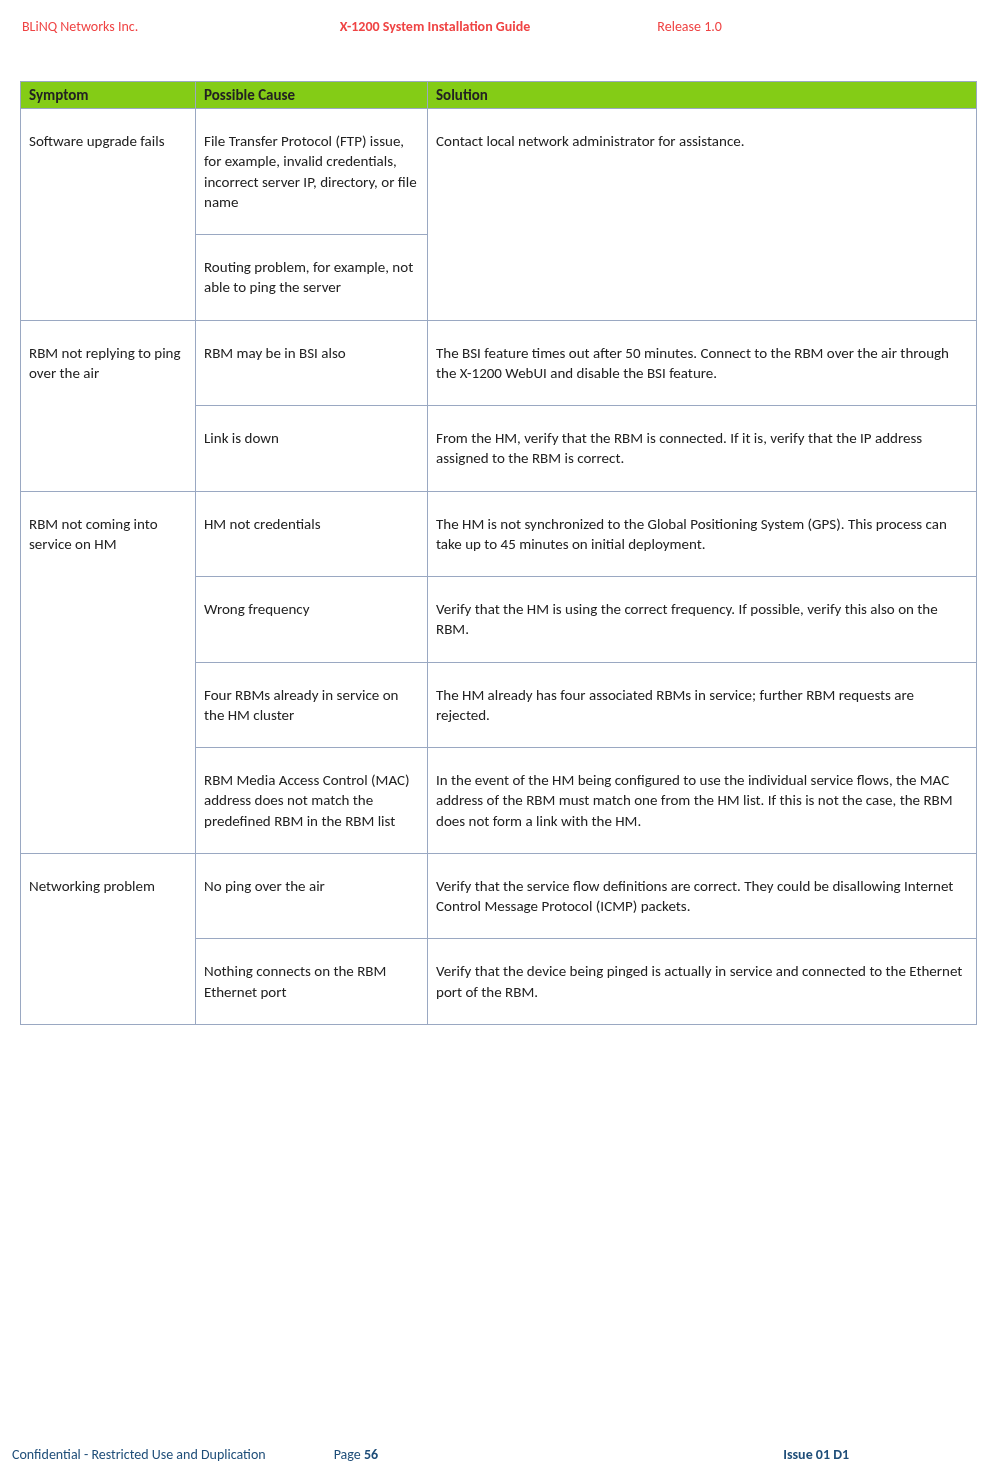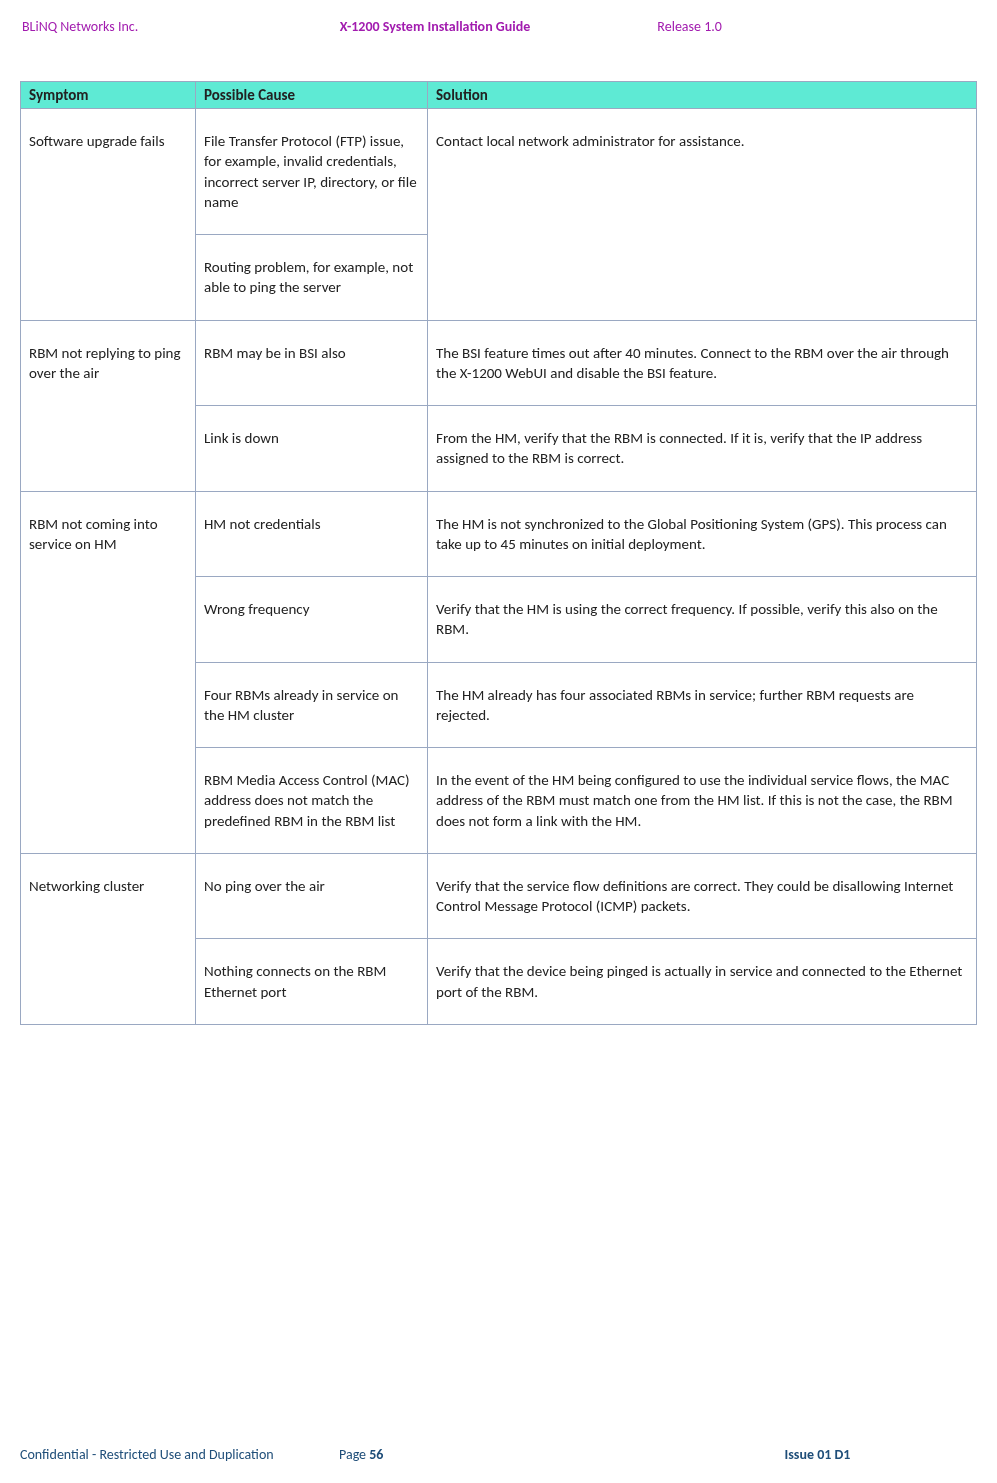--- a/index.html
+++ b/index.html
@@ -9,58 +9,58 @@
     margin: 0;
     padding: 18px 20px 30px 20px;
     box-sizing: border-box;
     width: 997px;
     height: 1483px;
     position: relative;
   }
   .header {
     display: flex;
     justify-content: space-between;
-    color: #a21caf;
+    color: #ef4444;
     font-size: 14px;
     border-bottom: none;
     padding: 0 2px 18px 2px;
   }
   .header-left, .header-center, .header-right {
     flex: 1;
   }
   .header-center { text-align: left; font-weight: bold; }
   .header-right { text-align: left; }
   table {
     border-collapse: collapse;
     width: 100%;
     table-layout: fixed;
     margin-top: 28px;
   }
   col.c1 { width: 175px; }
   col.c2 { width: 232px; }
   col.c3 { }
   th {
-    background: #5eead4;
+    background: #84cc16;
     text-align: left;
     font-weight: bold;
     padding: 4px 8px;
     border: 1px solid #9aa8c2;
     color: #222;
   }
   td {
     border: 1px solid #9aa8c2;
     padding: 22px 8px;
     vertical-align: top;
     line-height: 1.35;
     color: #222;
   }
   .footer {
     position: absolute;
     bottom: 20px;
-    left: 20px;
+    left: 12px;
     right: 20px;
     display: flex;
     justify-content: space-between;
     font-size: 14px;
     color: #1f4e79;
   }
   .footer-center { flex:1; }
   .footer-left { flex:1; }
   .footer-right { flex:1; text-align:center; font-weight:bold; }
   .footer .pg b { color:#1f4e79; }
@@ -92,21 +92,21 @@
       <td rowspan="2">Software upgrade fails</td>
       <td>File Transfer Protocol (FTP) issue, for example, invalid credentials, incorrect server IP, directory, or file name</td>
       <td rowspan="2">Contact local network administrator for assistance.</td>
     </tr>
     <tr>
       <td>Routing problem, for example, not able to ping the server</td>
     </tr>
     <tr>
       <td rowspan="2">RBM not replying to ping over the air</td>
       <td>RBM may be in BSI also</td>
-      <td>The BSI feature times out after 40 minutes. Connect to the RBM over the air through the X-1200 WebUI and disable the BSI feature.</td>
+      <td>The BSI feature times out after 50 minutes. Connect to the RBM over the air through the X-1200 WebUI and disable the BSI feature.</td>
     </tr>
     <tr>
       <td>Link is down</td>
       <td>From the HM, verify that the RBM is connected. If it is, verify that the IP address assigned to the RBM is correct.</td>
     </tr>
     <tr>
       <td rowspan="4">RBM not coming into service on HM</td>
       <td>HM not credentials</td>
       <td>The HM is not synchronized to the Global Positioning System (GPS). This process can take up to 45 minutes on initial deployment.</td>
     </tr>
@@ -116,21 +116,21 @@
     </tr>
     <tr>
       <td>Four RBMs already in service on the HM cluster</td>
       <td>The HM already has four associated RBMs in service; further RBM requests are rejected.</td>
     </tr>
     <tr>
       <td>RBM Media Access Control (MAC) address does not match the predefined RBM in the RBM list</td>
       <td>In the event of the HM being configured to use the individual service flows, the MAC address of the RBM must match one from the HM list. If this is not the case, the RBM does not form a link with the HM.</td>
     </tr>
     <tr>
-      <td rowspan="2">Networking cluster</td>
+      <td rowspan="2">Networking problem</td>
       <td>No ping over the air</td>
       <td>Verify that the service flow definitions are correct. They could be disallowing Internet Control Message Protocol (ICMP) packets.</td>
     </tr>
     <tr>
       <td>Nothing connects on the RBM Ethernet port</td>
       <td>Verify that the device being pinged is actually in service and connected to the Ethernet port of the RBM.</td>
     </tr>
   </tbody>
 </table>
 

